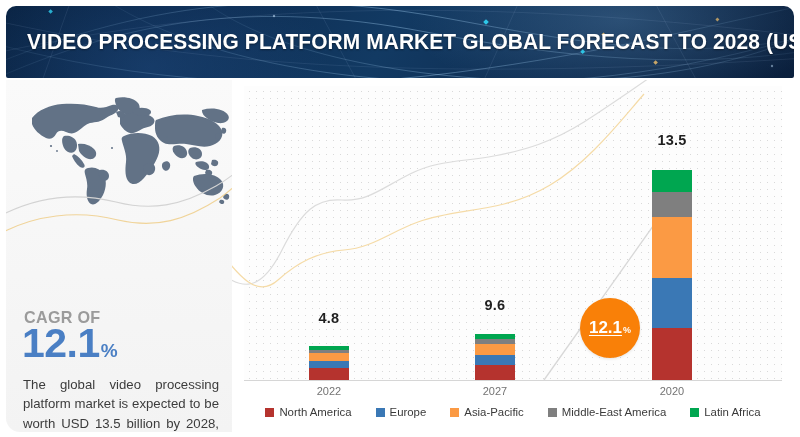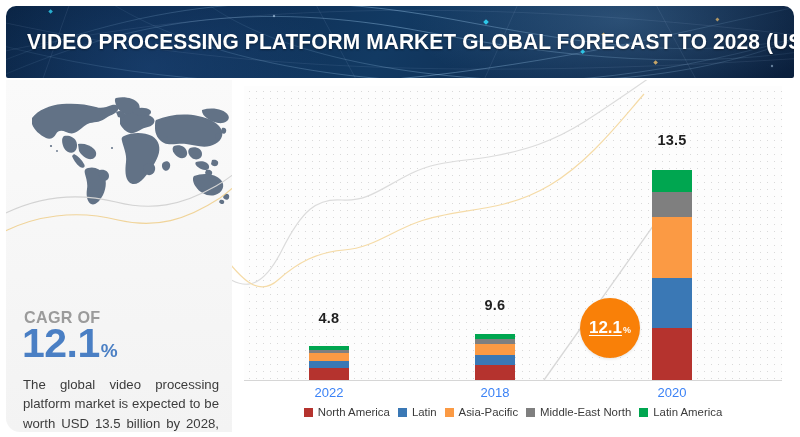--- a/index.html
+++ b/index.html
@@ -172,33 +172,33 @@
     color: #ffffff;
     font-size: 9px; font-weight: bold;
     margin-left: 1px;
   }
 
   
   .xlabel {
     position: absolute;
     top: 305px;
     text-align: center;
-    color: #3b82f6;
-    font-size: 13px;
+    color: #737373;
+    font-size: 11px;
   }
 
   
   .legend {
     position: absolute;
     left: 0; top: 326px;
     width: 562px;
     display: flex;
     align-items: center;
     justify-content: center;
-    gap: 8px;
+    gap: 24px;
   }
   .legend-item { display: flex; align-items: center; gap: 5px; }
   .legend-swatch { width: 9px; height: 9px; display: block; }
   .legend-text { color: #3a3a3a; font-size: 11.4px; white-space: nowrap; }
 </style>
 </head>
 <body>
 
 <div id="root">
 
@@ -351,41 +351,41 @@
       </div>
 
       <div class="cagr-badge" style="left:348px; top:218px;">
         <div class="badge-inner">
           <span class="badge-num">12.1</span>
           <span class="badge-pct">%</span>
         </div>
       </div>
 
       <div class="xlabel" style="left:57px; width:80px;">2022</div>
-      <div class="xlabel" style="left:223px; width:80px;">2018</div>
+      <div class="xlabel" style="left:223px; width:80px;">2027</div>
       <div class="xlabel" style="left:400px; width:80px;">2020</div>
 
       <div class="legend">
         <div class="legend-item">
           <span class="legend-swatch" style="background:#B5332E;"></span>
           <span class="legend-text">North America</span>
         </div>
         <div class="legend-item">
           <span class="legend-swatch" style="background:#3A78B5;"></span>
-          <span class="legend-text">Latin</span>
+          <span class="legend-text">Europe</span>
         </div>
         <div class="legend-item">
           <span class="legend-swatch" style="background:#FB9A44;"></span>
           <span class="legend-text">Asia-Pacific</span>
         </div>
         <div class="legend-item">
           <span class="legend-swatch" style="background:#7F7F7F;"></span>
-          <span class="legend-text">Middle-East North</span>
+          <span class="legend-text">Middle-East America</span>
         </div>
         <div class="legend-item">
           <span class="legend-swatch" style="background:#00A650;"></span>
-          <span class="legend-text">Latin America</span>
+          <span class="legend-text">Latin Africa</span>
         </div>
       </div>
 
     </div>
   </div>
 </div>
 
 </body></html>

